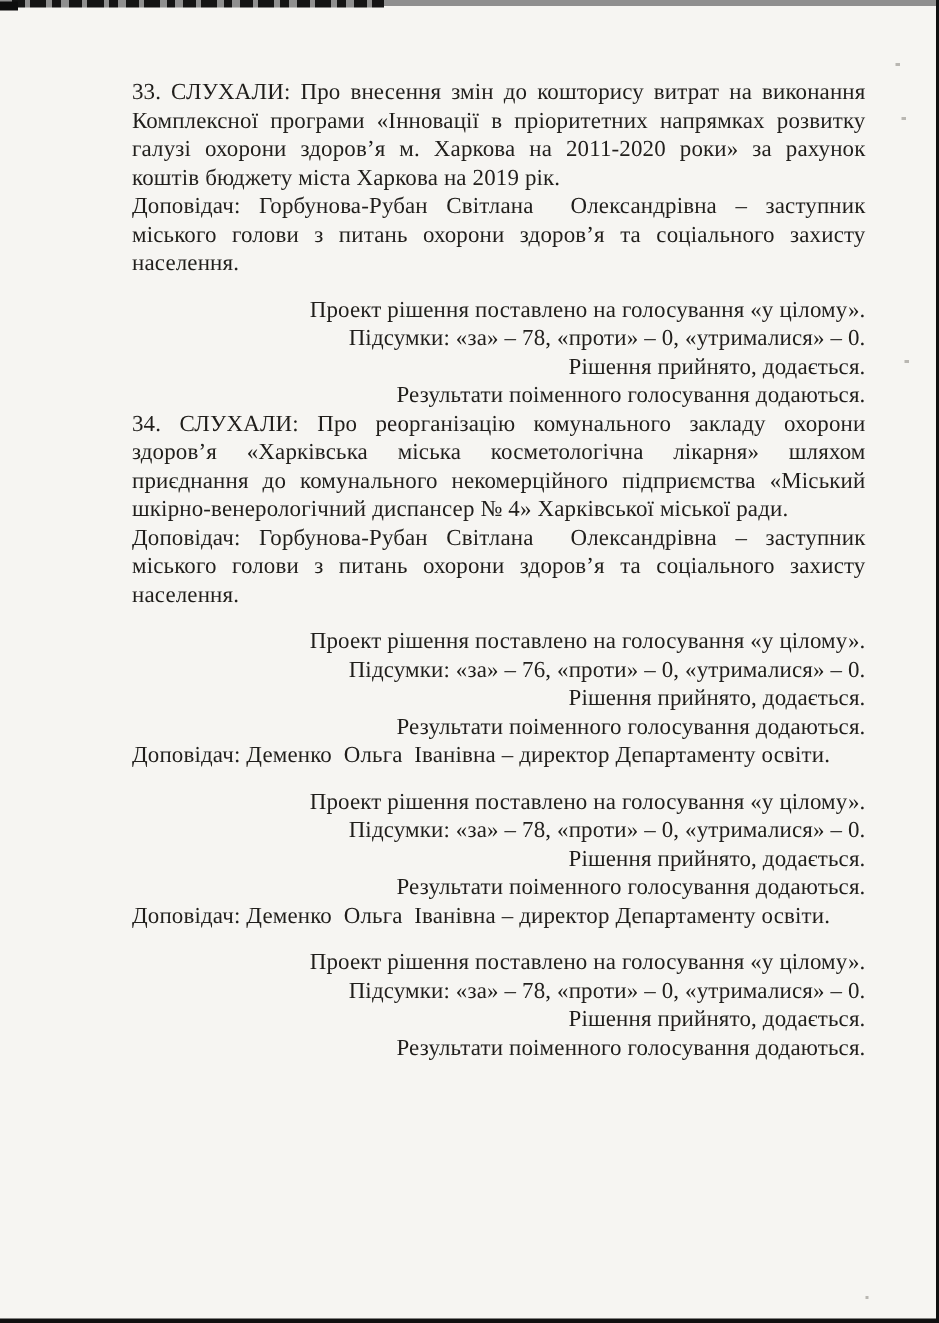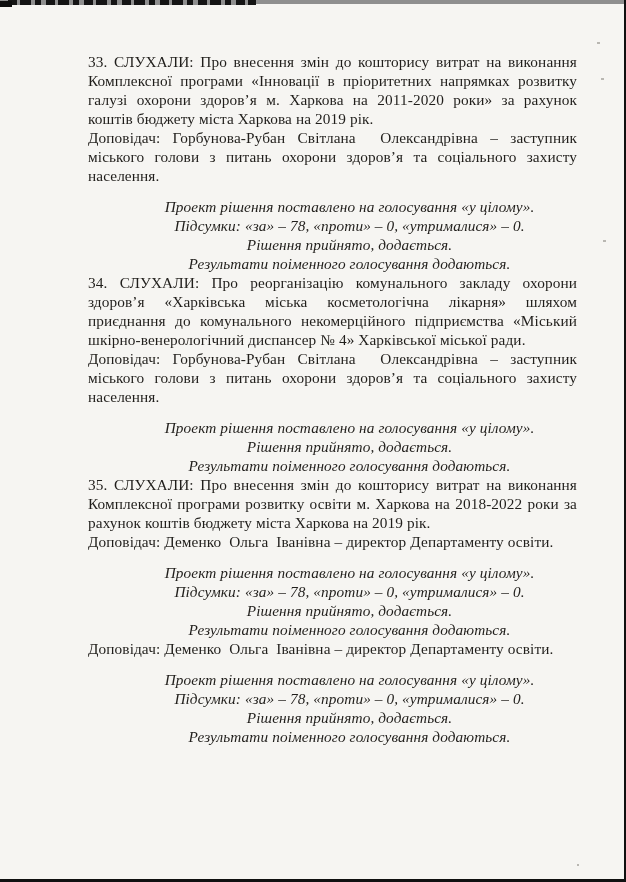--- a/index.html
+++ b/index.html
@@ -50,21 +50,21 @@
     color: #201e1b;
     letter-spacing: 0.1px;
   }
   .item + .item { }
   .topic, .speaker {
     margin: 0;
     text-align: justify;
     text-justify: inter-word;
   }
   .resolution { margin: 12px 0 0 34px; }
-  .res-line { text-align: center; font-style: italic; }
+  .res-line { text-align: right; }
 </style>
 </head>
 <body>
 
 <div class="page">
 
   <div class="band-top"></div>
   <div class="band-dashes"></div>
   <div class="corner-block"></div>
   <div class="edge-right"></div>
@@ -85,27 +85,27 @@
         <div class="res-line">Рішення прийнято, додається.</div>
         <div class="res-line">Результати поіменного голосування додаються.</div>
       </div>
     </section>
 
     <section class="item">
       <p class="topic"><span>34.</span> <span>СЛУХАЛИ:</span> <span>Про реорганізацію комунального закладу охорони здоров’я «Харківська міська косметологічна лікарня» шляхом приєднання до комунального некомерційного підприємства «Міський шкірно-венерологічний диспансер № 4» Харківської міської ради.</span></p>
       <p class="speaker">Доповідач: Горбунова-Рубан Світлана &nbsp;Олександрівна – заступник міського голови з питань охорони здоров’я та соціального захисту населення.</p>
       <div class="resolution">
         <div class="res-line">Проект рішення поставлено на голосування «у цілому».</div>
+        <div class="res-line">Підсумки: «за» – 76, «проти» – 0, «утрималися» – 0.</div>
         <div class="res-line">Рішення прийнято, додається.</div>
         <div class="res-line">Результати поіменного голосування додаються.</div>
       </div>
     </section>
 
     <section class="item">
-      <p class="topic"><span>35.</span> <span>СЛУХАЛИ:</span> <span>Про внесення змін до кошторису витрат на виконання Комплексної програми розвитку освіти м. Харкова на 2018-2022 роки за рахунок коштів бюджету міста Харкова на 2019 рік.</span></p>
       <p class="speaker">Доповідач: Деменко &nbsp;Ольга &nbsp;Іванівна – директор Департаменту освіти.</p>
       <div class="resolution">
         <div class="res-line">Проект рішення поставлено на голосування «у цілому».</div>
         <div class="res-line">Підсумки: «за» – 78, «проти» – 0, «утрималися» – 0.</div>
         <div class="res-line">Рішення прийнято, додається.</div>
         <div class="res-line">Результати поіменного голосування додаються.</div>
       </div>
     </section>
 
     <section class="item">

